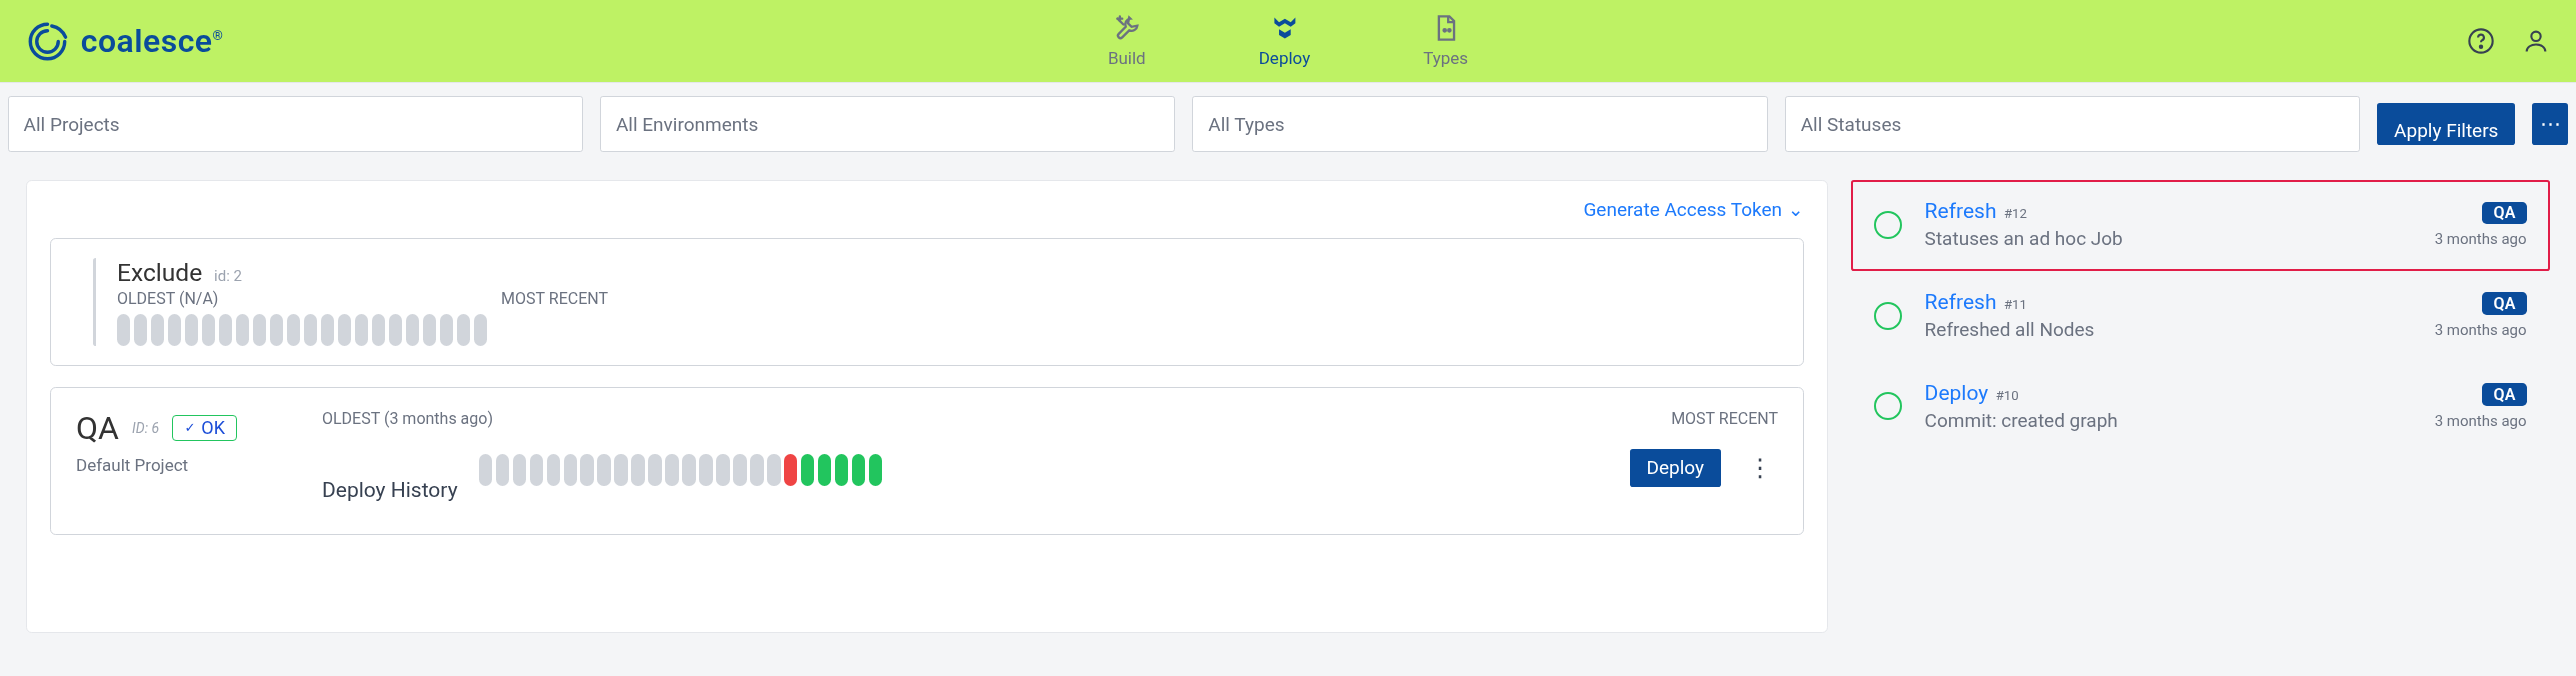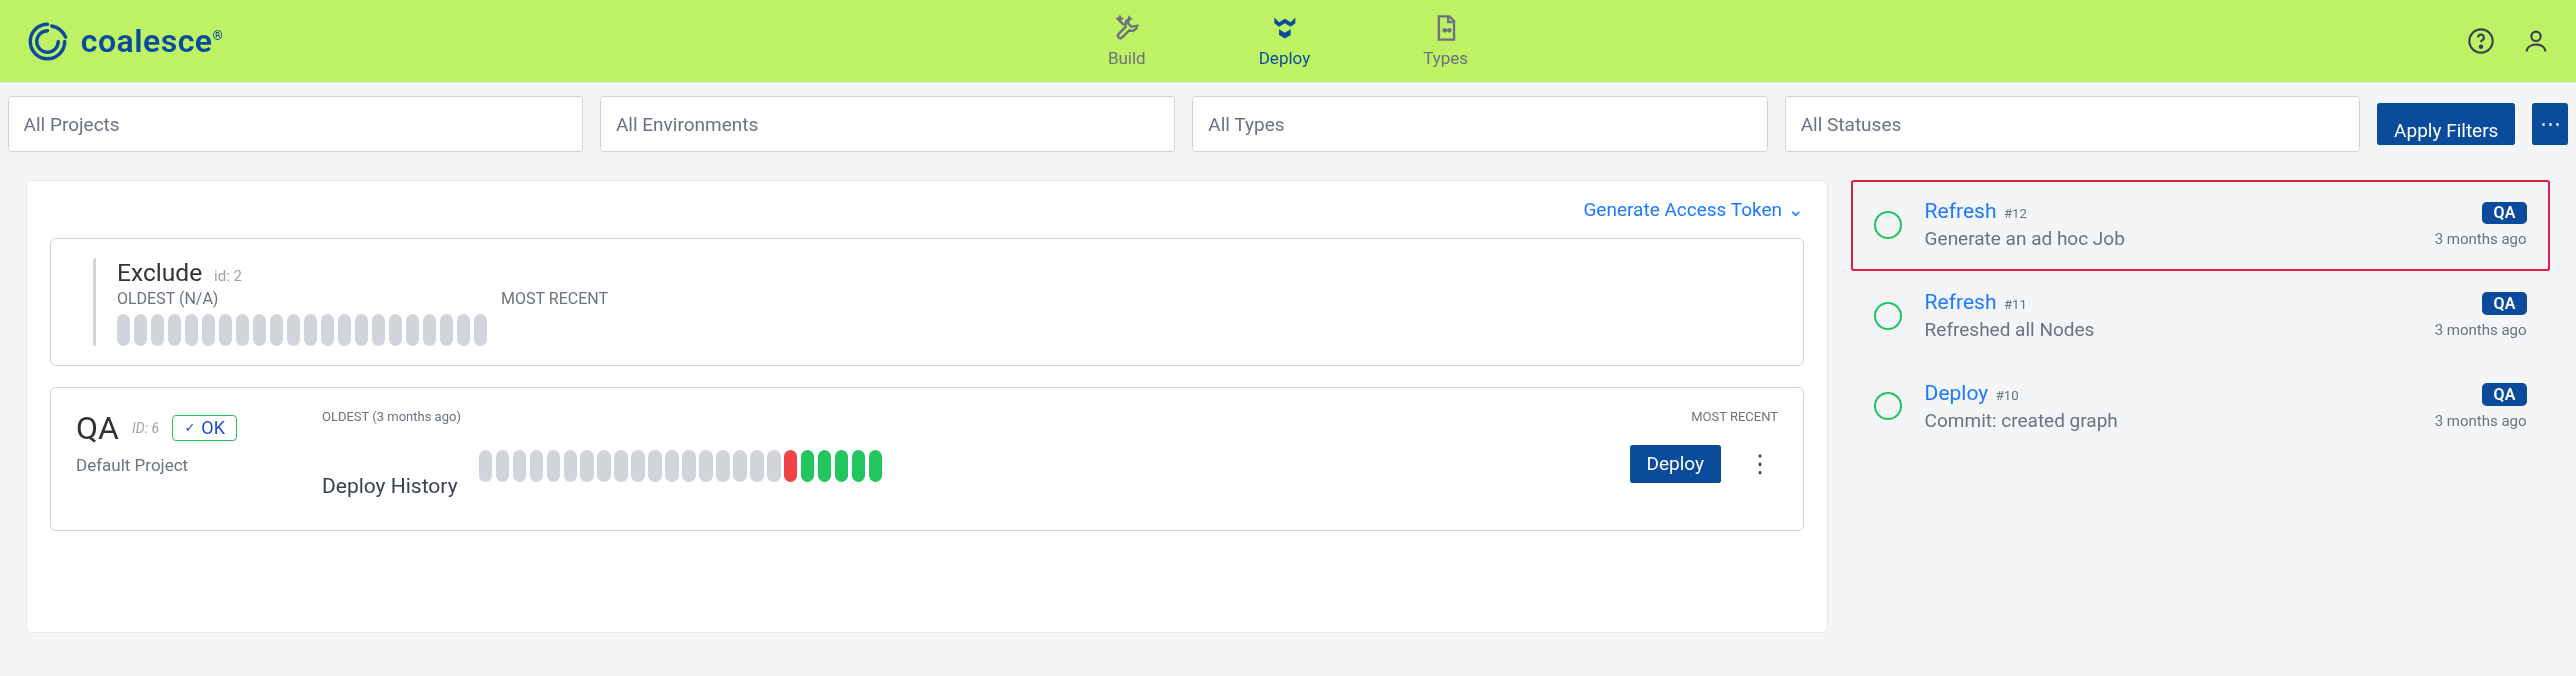--- a/index.html
+++ b/index.html
@@ -67,21 +67,21 @@
   
   .qa-block{border:0.9px solid var(--border);border-radius:5.7px;padding:21px 24.6px 32px 24.6px;margin-top:21px;display:flex;align-items:flex-start;gap:38px;}
   .qa-left{min-width:208px;}
   .qa-title-row{display:flex;align-items:center;gap:13.2px;}
   .qa-title{font-size:32px;font-weight:400;}
   .qa-id{color:var(--muted2);font-size:14px;font-style:italic;}
   .ok-badge{border:0.9px solid #22c55e;color:#1d4ed8;font-size:18px;padding:1.9px 11.3px;border-radius:4px;display:flex;align-items:center;gap:5.7px;}
   .ok-badge::before{content:"✓";font-size:13.2px;}
   .qa-sub{color:var(--muted);font-size:17px;margin-top:7.6px;}
   .qa-right{flex:1;}
-  .qa-right-top{display:flex;justify-content:space-between;color:var(--muted);font-size:13px;}
+  .qa-right-top{display:flex;justify-content:space-between;color:var(--muted);font-size:16px;}
   .qa-hist-row{display:flex;align-items:center;gap:21px;margin-top:5.7px;}
   .qa-hist-label{font-size:21px;color:#374151;margin-top:44px;}
   .deploy-btn{background:var(--brand);color:#fff;border:none;border-radius:2.8px;font-size:19px;padding:7.6px 17px;cursor:pointer;}
   .dots-v{font-size:24.6px;color:#374151;cursor:pointer;padding:0 5.7px;}
   
   .run-card{background:transparent;padding:17px 21px 19px 21px;border:2.4px solid transparent;border-radius:2.8px;display:flex;align-items:center;gap:23px;}
   .run-card.highlight{border-color:#e11d48;}
   .run-circle{width:28px;height:28px;border-radius:50%;border:2.4px solid #22c55e;flex-shrink:0;}
   .run-body{flex:1;}
   .run-title{font-size:21px;color:var(--brand-lt);font-weight:400;cursor:pointer;}
@@ -266,21 +266,21 @@
   </div>
 
   <div class="right-col" id="runs">
       <div class="run-card highlight">
     <div class="run-circle"></div>
     <div class="run-body">
       <div>
         <span class="run-title">Refresh</span>
         <span class="run-num">#12</span>
       </div>
-      <div class="run-desc">Generate an ad hoc Job</div>
+      <div class="run-desc">Statuses an ad hoc Job</div>
     </div>
     <div class="run-right">
       <span class="qa-badge">QA</span>
       <span class="time-ago">3 months ago</span>
     </div>
       </div>
       <div class="run-card">
     <div class="run-circle"></div>
     <div class="run-body">
       <div>

